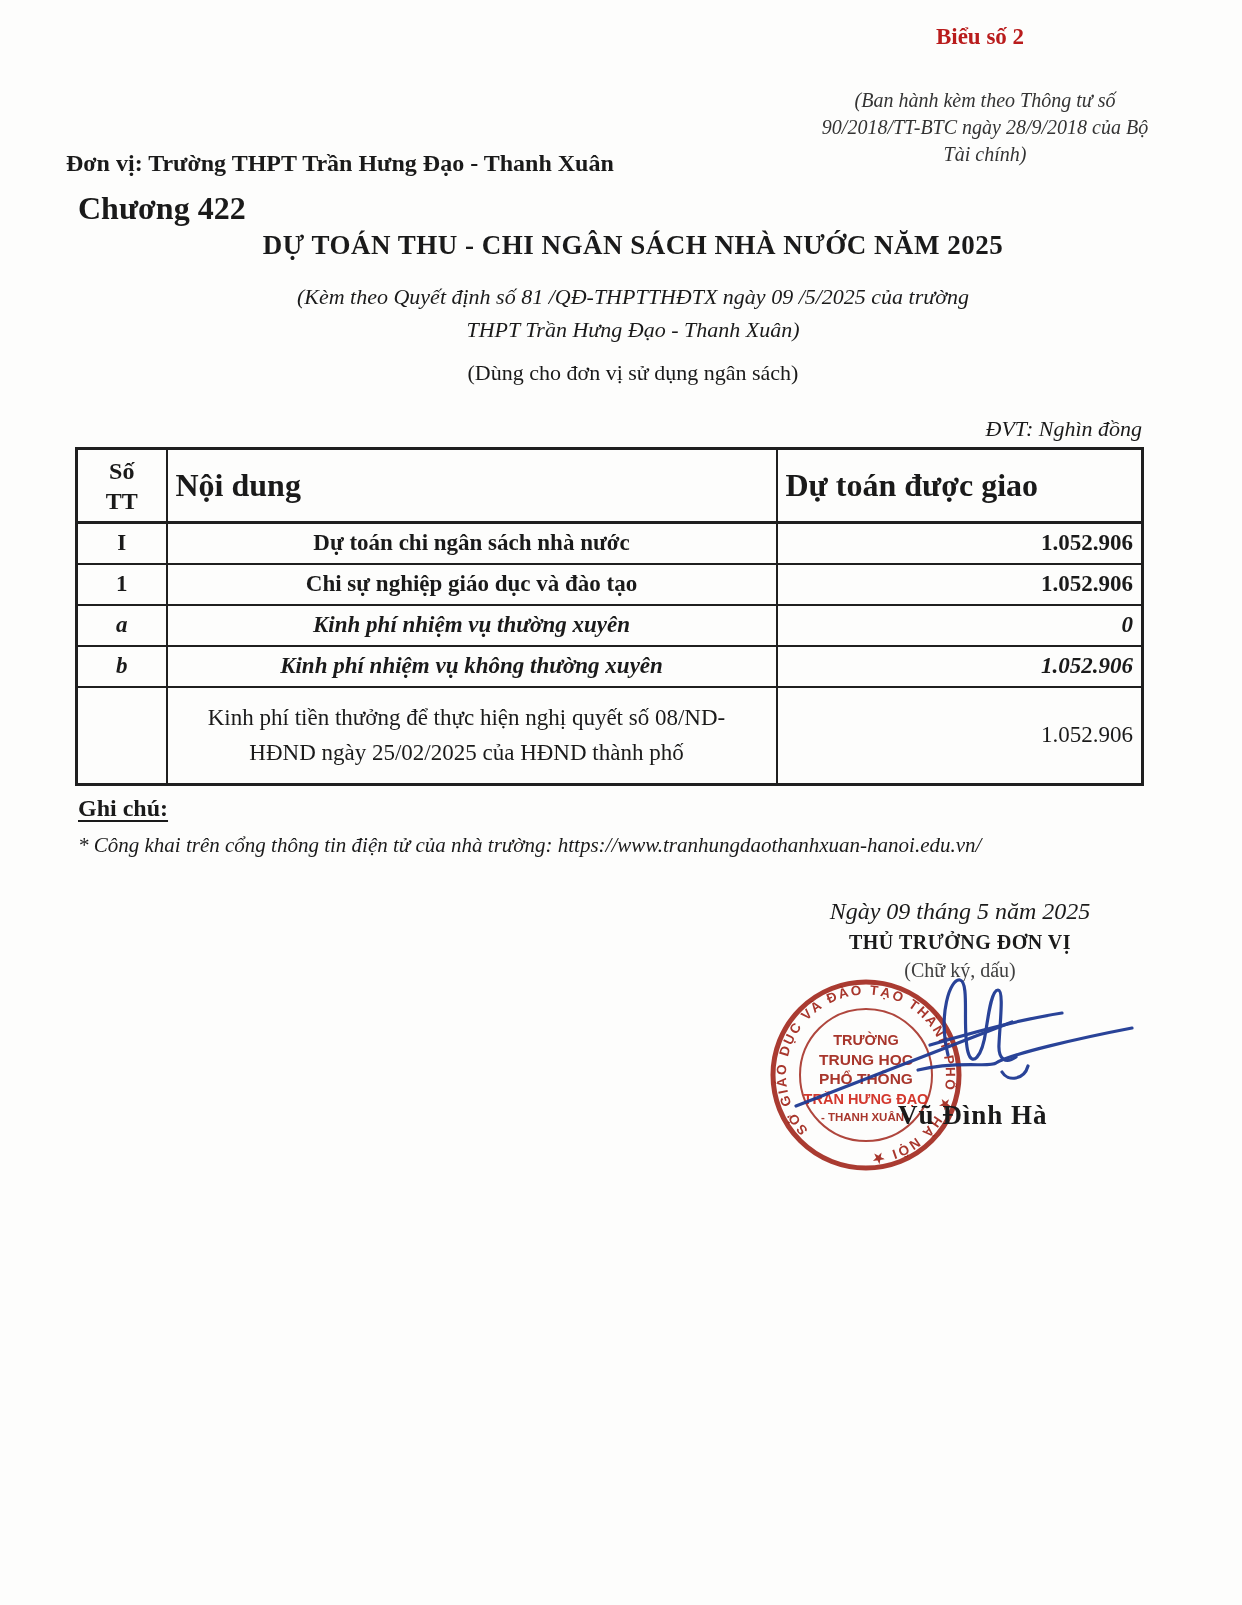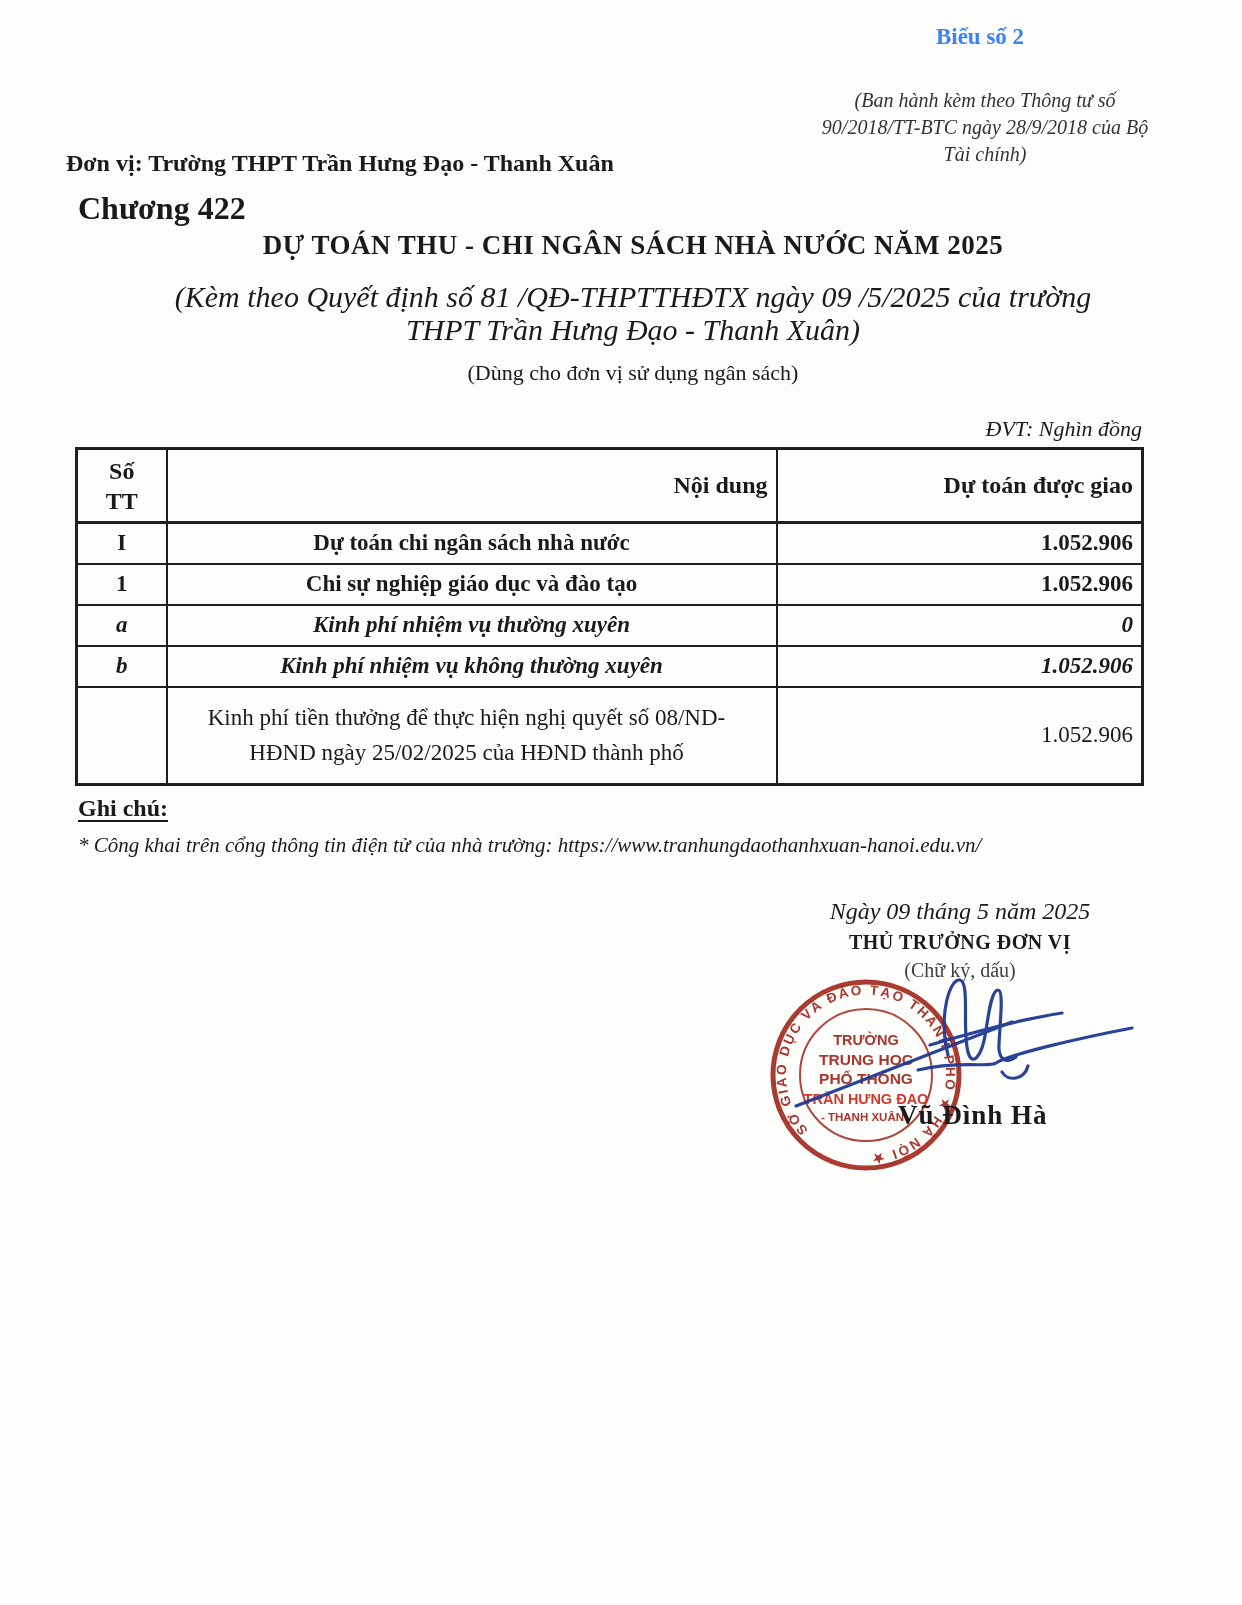--- a/index.html
+++ b/index.html
@@ -8,21 +8,21 @@
     font-family: "Liberation Serif", "DejaVu Serif", serif;
     color: #1a1a1a;
     width: 1242px; height: 1605px;
     position: relative;
     overflow: hidden;
   }
   .page { position: absolute; inset: 0; background: #fdfdfc; }
 
   .form-no {
     position: absolute; top: 24px; left: 860px; width: 240px;
-    text-align: center; font-size: 23px; font-weight: bold; color: #3b82f6;
+    text-align: center; font-size: 23px; font-weight: bold; color: #b91c1c;
   }
   .issuance {
     position: absolute; top: 87px; left: 810px; width: 350px;
     text-align: center; font-style: italic; font-size: 20px;
     line-height: 27px; color: #333;
   }
   .issuance span { display: block; }
 
   .unit-line {
     position: absolute; top: 150px; left: 66px;
@@ -32,21 +32,21 @@
     position: absolute; top: 190px; left: 78px;
     font-size: 32px; font-weight: bold;
   }
 
   .main-title {
     position: absolute; top: 230px; left: 24px; width: 1218px;
     text-align: center; font-size: 27px; font-weight: bold; letter-spacing: 0.5px;
   }
   .subtitle {
     position: absolute; top: 280px; left: 24px; width: 1218px;
-    text-align: center; font-style: italic; font-size: 30px; line-height: 33px;
+    text-align: center; font-style: italic; font-size: 22px; line-height: 33px;
   }
   .subtitle span { display: block; }
   .usage-note {
     position: absolute; top: 360px; left: 24px; width: 1218px;
     text-align: center; font-size: 22px;
   }
   .dvt {
     position: absolute; top: 416px; left: 790px; width: 352px;
     text-align: right; font-style: italic; font-size: 22px;
   }
@@ -59,21 +59,21 @@
   .budget-table th, .budget-table td {
     border: 2px solid #1f1f1f; padding: 2px 8px;
     font-size: 23px; vertical-align: middle; text-align: center;
   }
   .budget-table thead th { border-bottom-width: 3px; }
   .budget-table { border: 3px solid #1f1f1f; }
   .col-no { width: 90px; text-align: center; }
   .col-content { width: 610px; }
   .col-value { width: 366px; }
   th.col-no { font-weight: bold; white-space: pre-line; line-height: 1.25; font-size: 24px; }
-  th.col-content, th.col-value { font-weight: bold; text-align: right; font-size: 24px; height: 74px; }
+  th.col-content, th.col-value { font-weight: bold; text-align: left; font-size: 32px; height: 74px; }
   .budget-table td.cell-no { text-align: center; }
   .budget-table td.cell-value { text-align: right; }
   tr.r-std { height: 41px; }
   tr.r-tall { height: 98px; }
   tr.style-bold td { font-weight: bold; }
   tr.style-bold-italic td { font-weight: bold; font-style: italic; }
   tr.style-regular td { font-weight: normal; }
   tr.r-tall td.cell-content { line-height: 1.55; padding-right: 18px; }
 
   .notes-heading {

